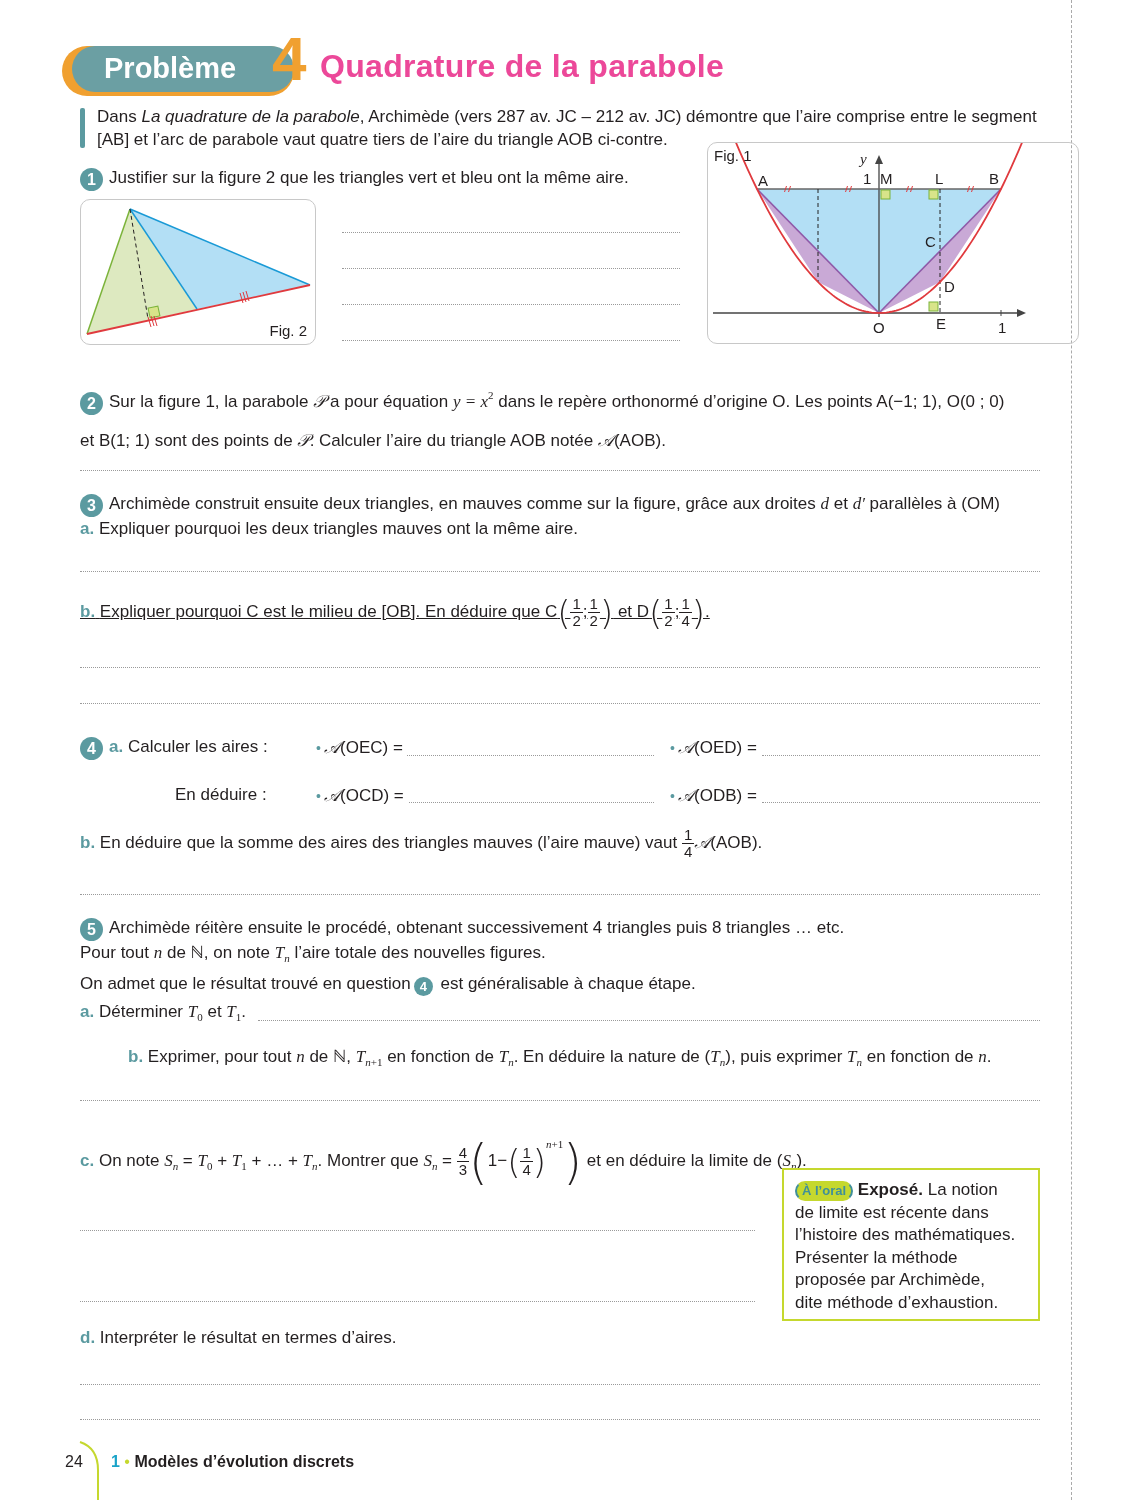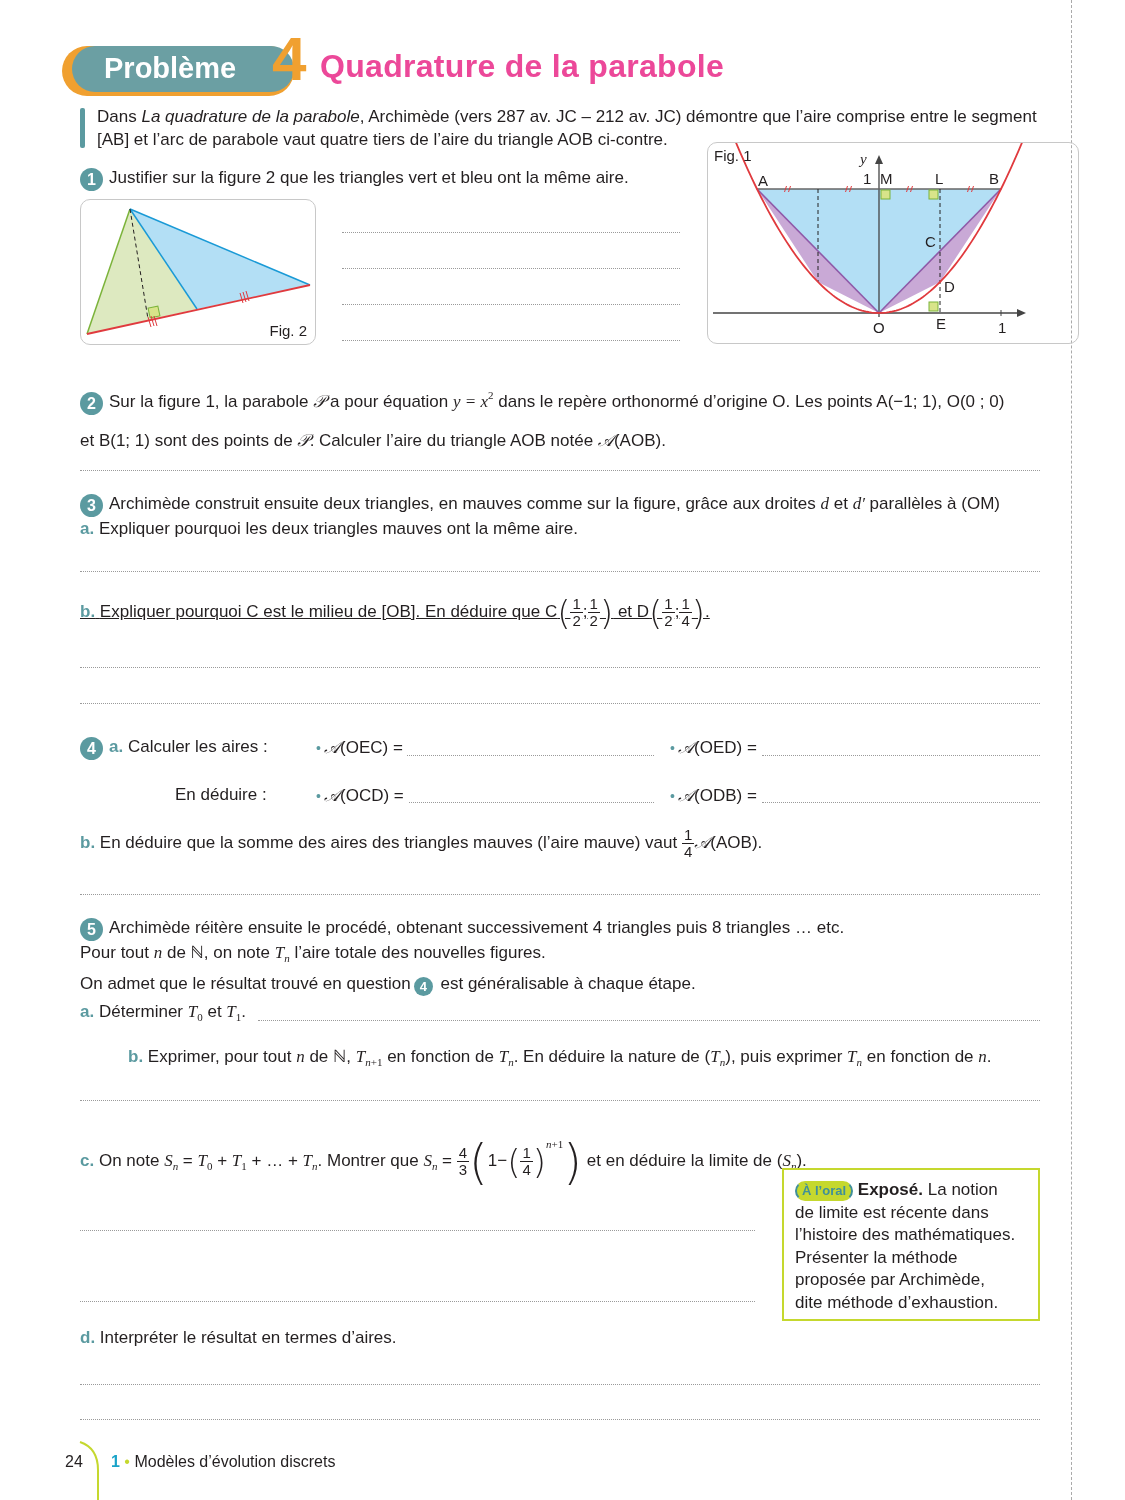--- a/index.html
+++ b/index.html
@@ -214,14 +214,14 @@
 <div class="dots" style="left:80px;top:1384px;width:960px;"></div>
 <div class="dots" style="left:80px;top:1419px;width:960px;"></div>
 
 <div class="abs" style="left:57px;top:1453px;font-weight:normal;font-size:16px;margin-left:8px;">24</div>
 <svg class="abs" style="left:78px;top:1440px;" width="24" height="60">
   <path d="M2 2 Q20 8 20 30 L20 60" stroke="#c5d82e" stroke-width="2" fill="none"></path>
 </svg>
 <div class="abs" style="left:111px;top:1453px;font-size:16px;">
   <span class="teal" style="font-weight:bold;color:#1aa3c8;">1</span>
   <span style="color:#c5d82e;">•</span>
-  <span style="font-weight:normal;">Modèles d’évolution discrets</span>
+  <span style="font-weight:bold;">Modèles d’évolution discrets</span>
 </div>
 
 </body></html>

